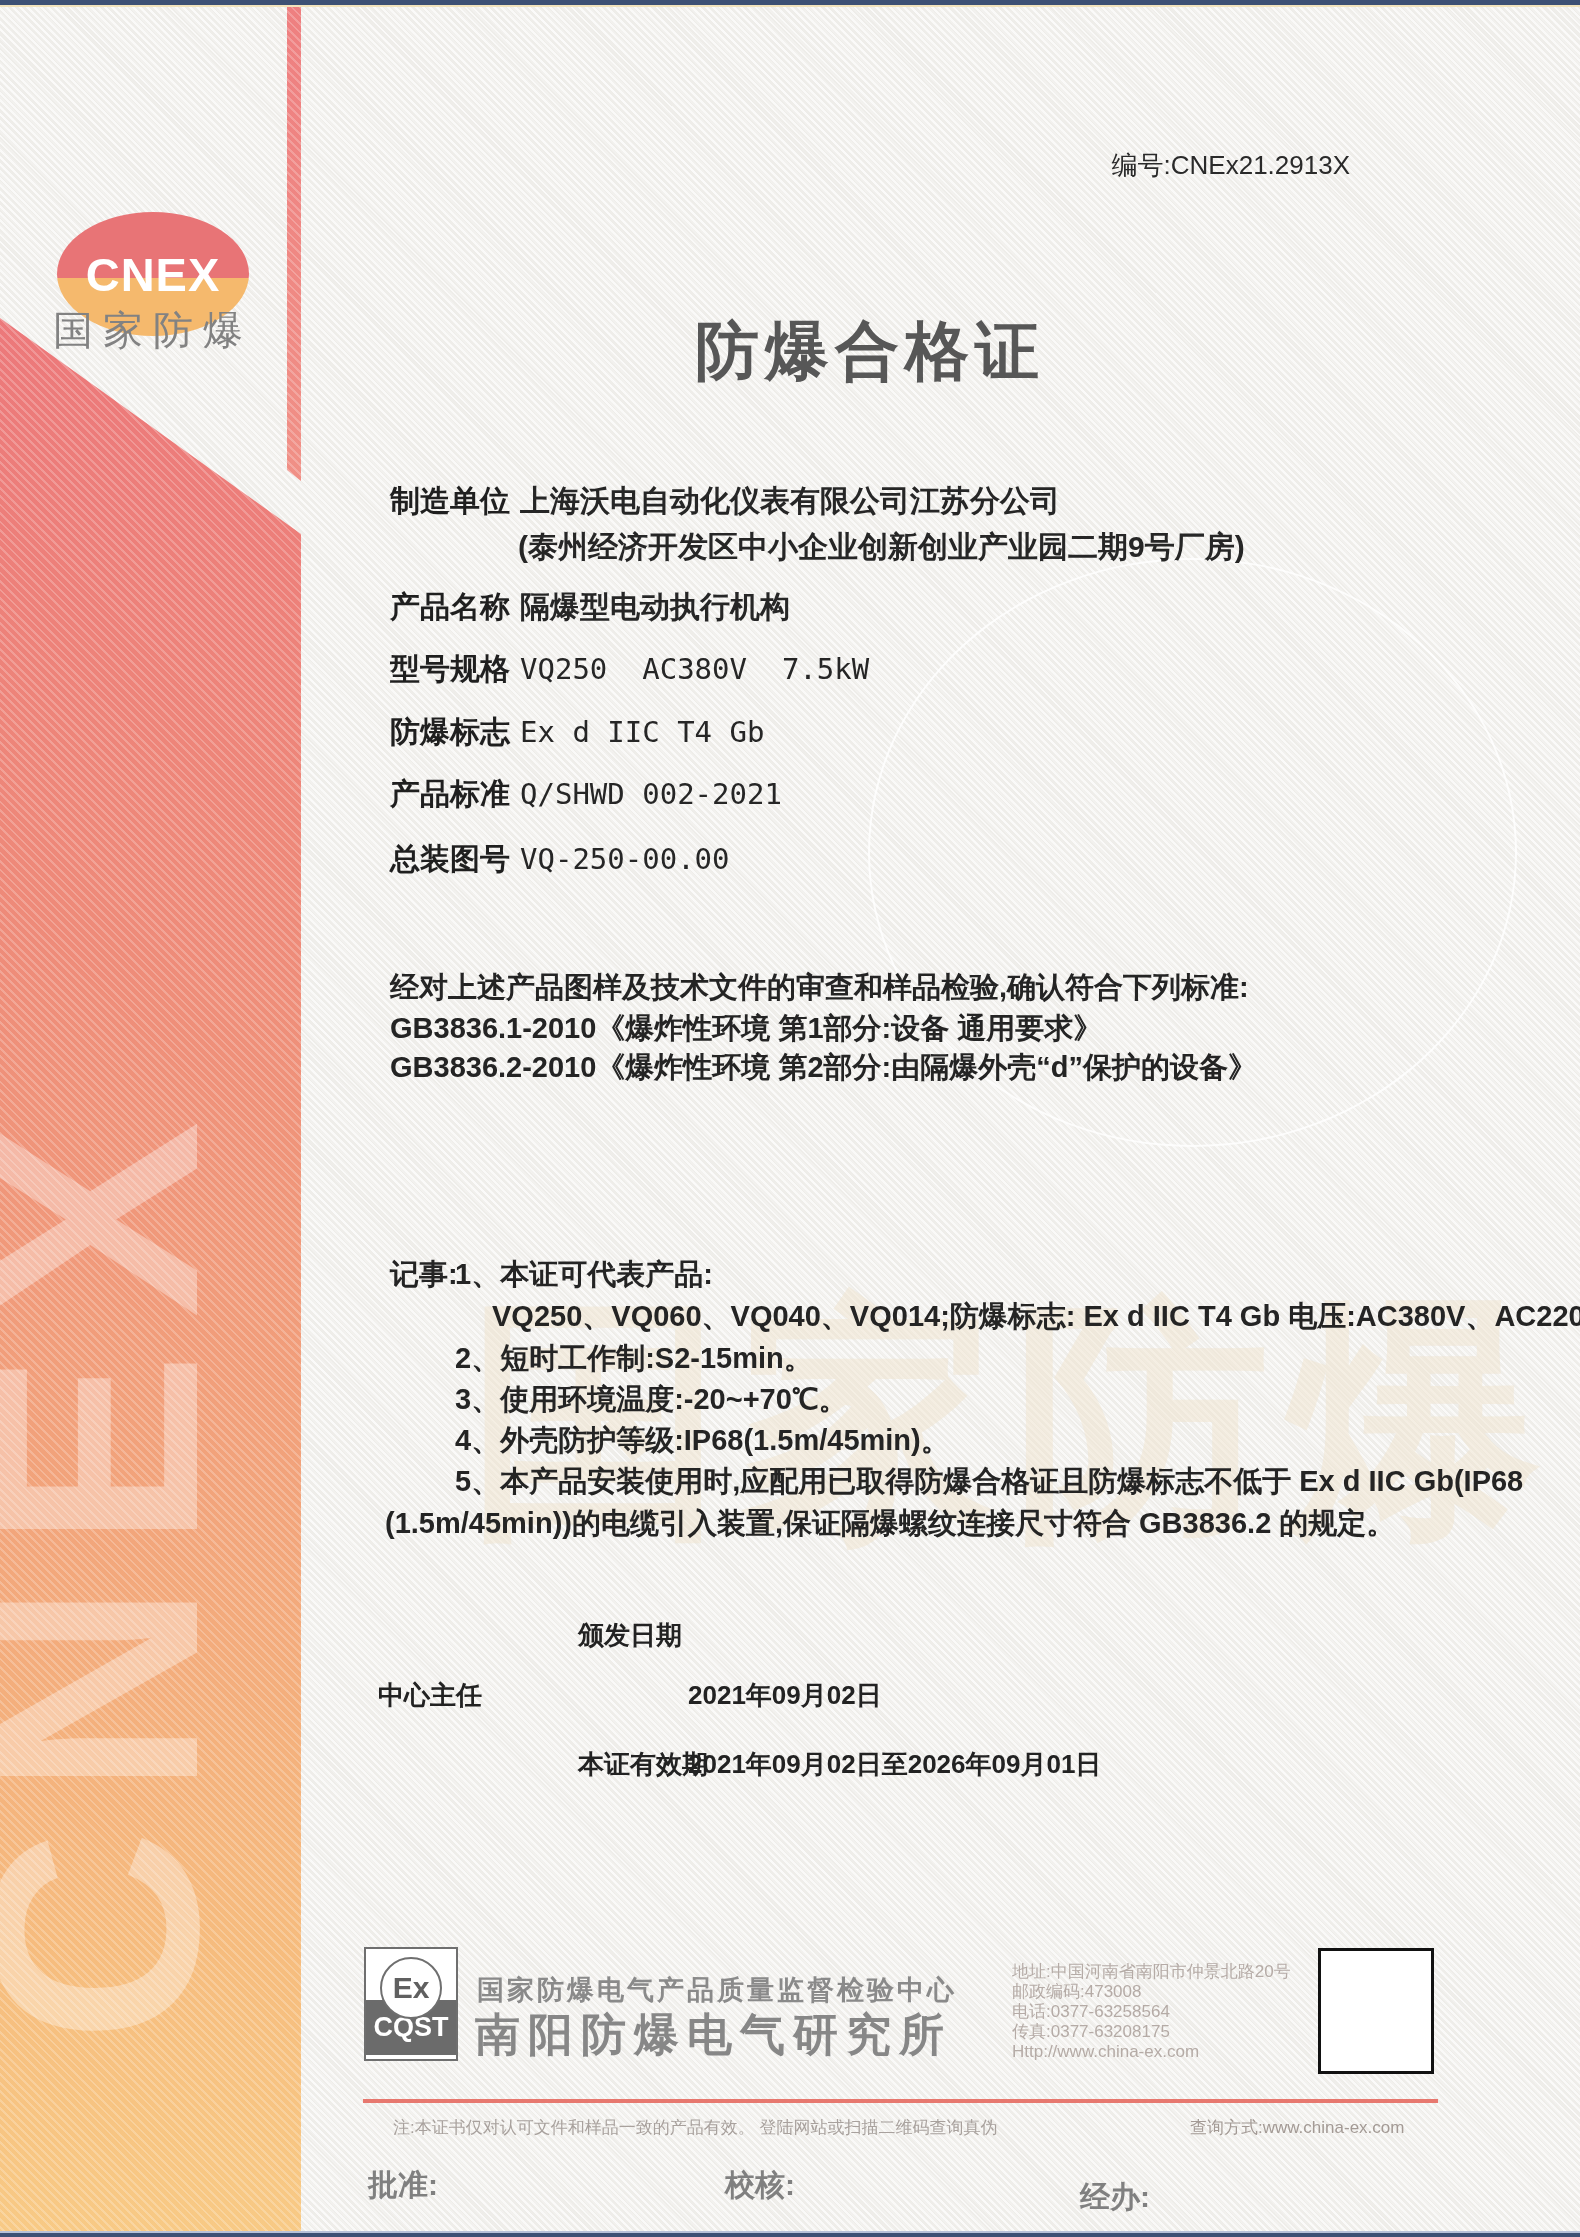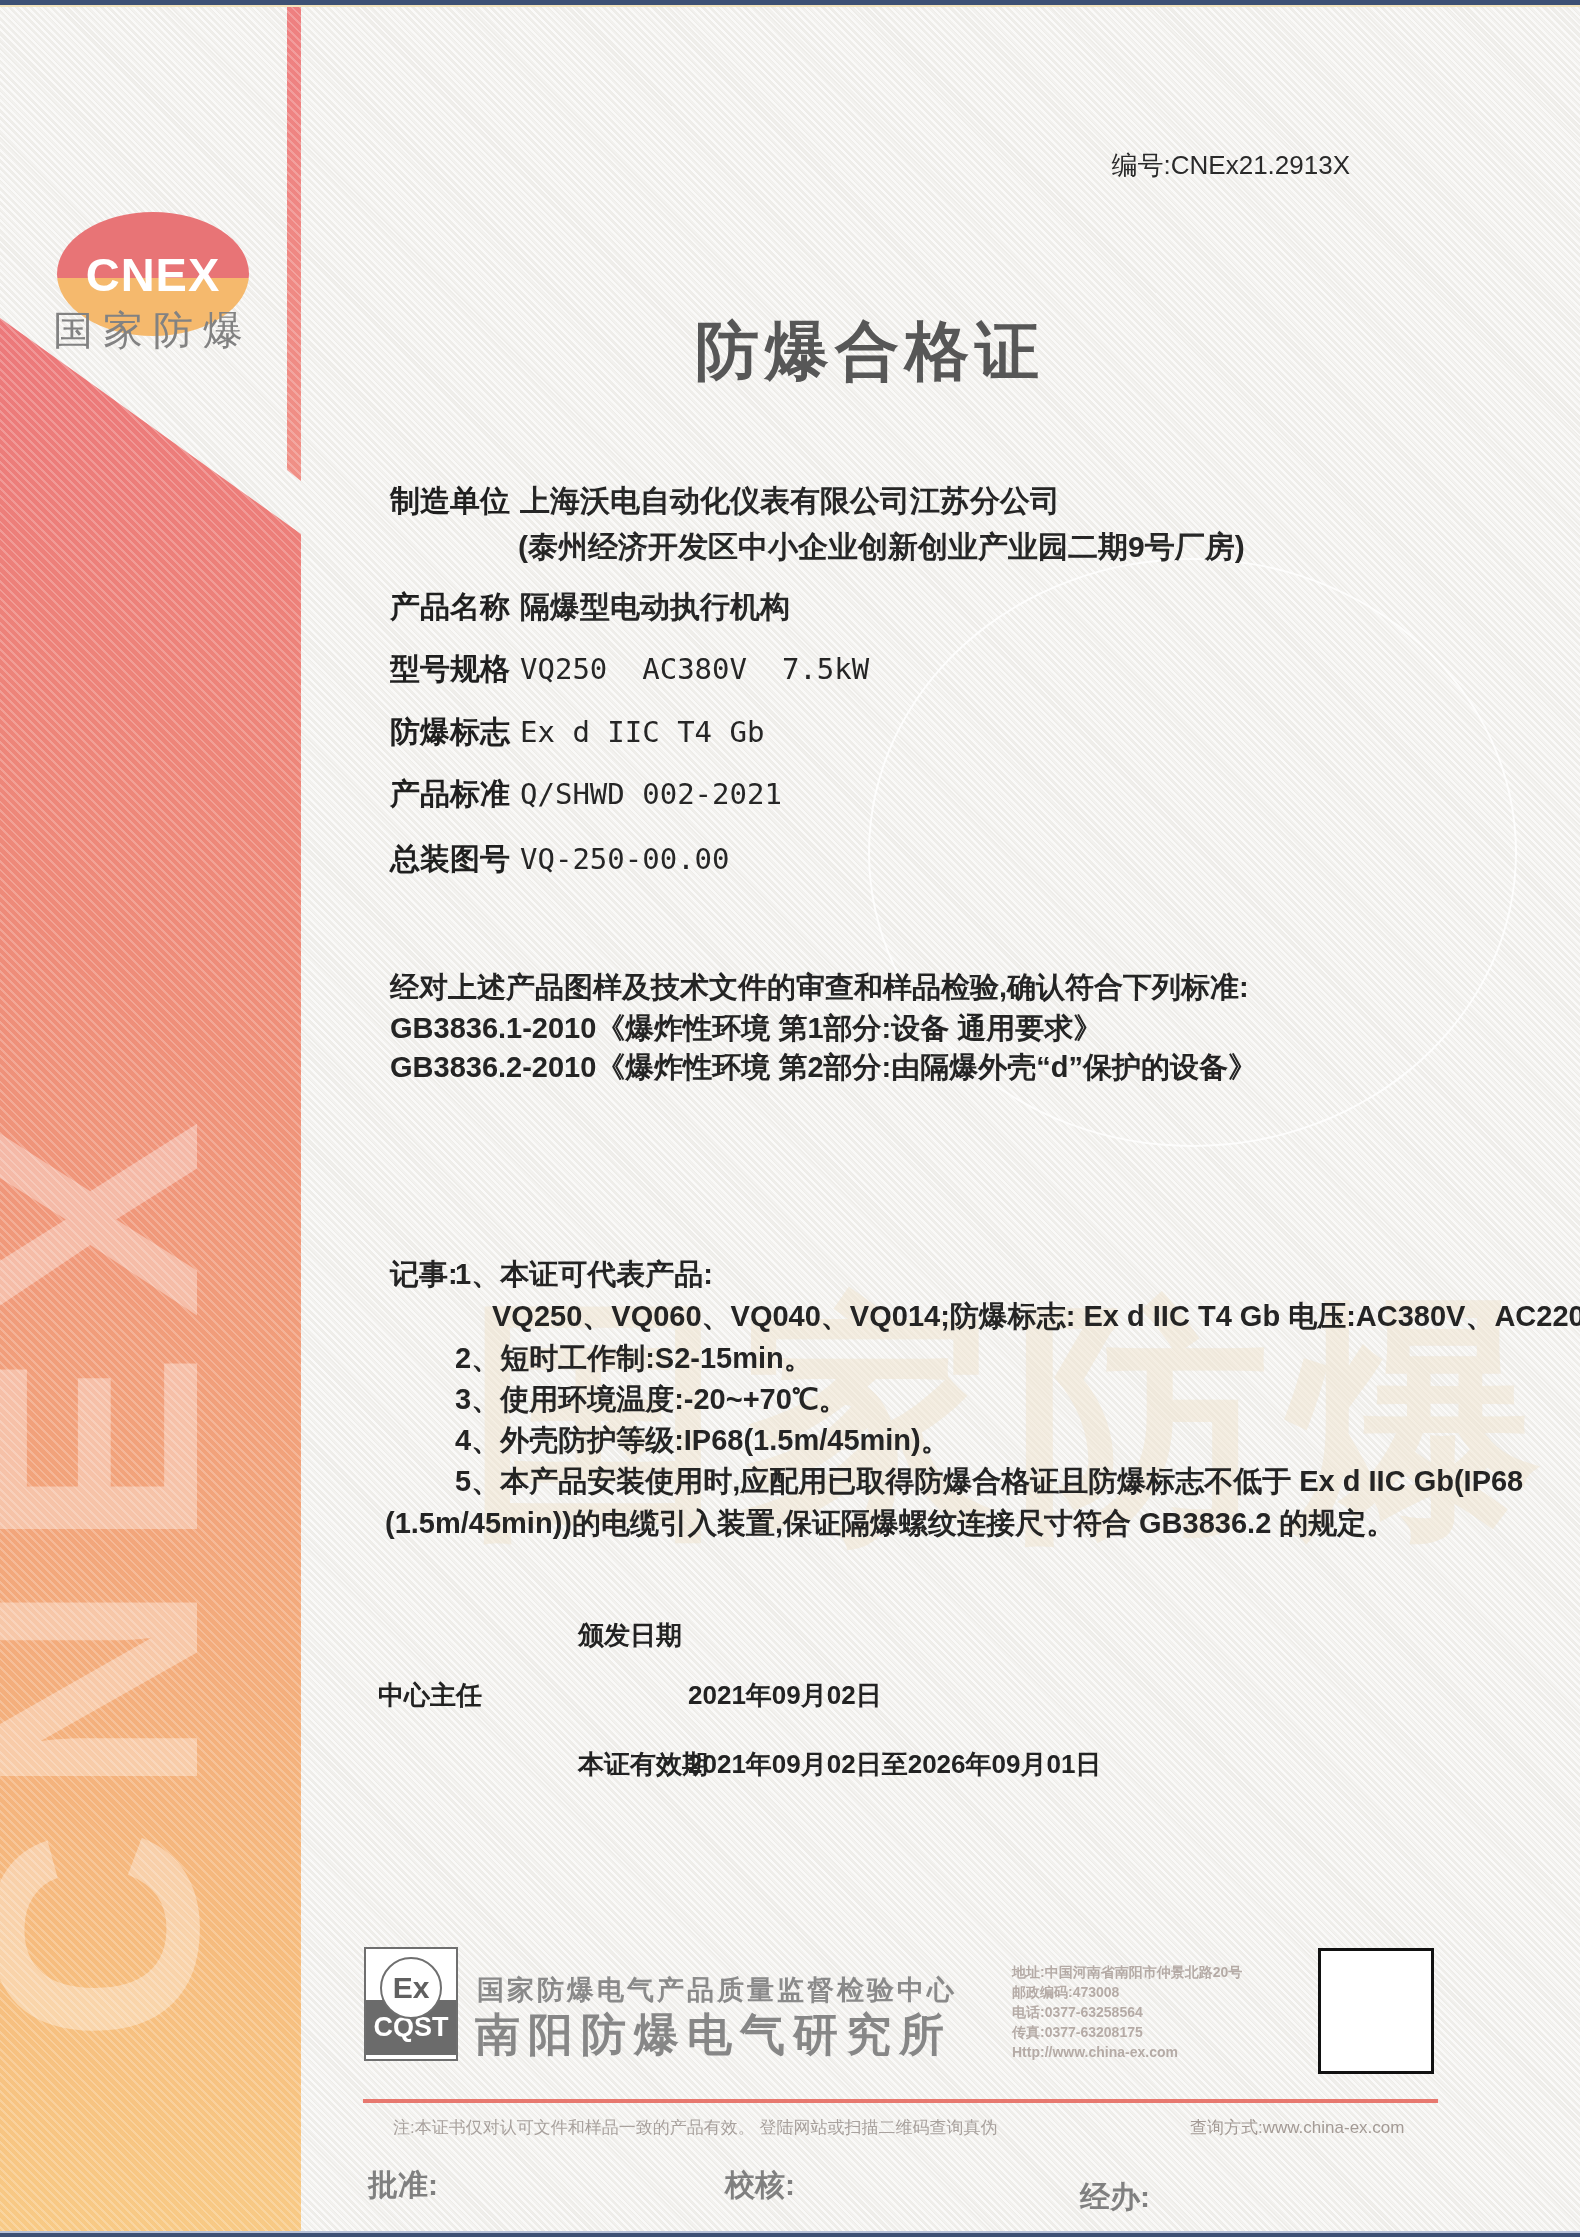--- a/index.html
+++ b/index.html
@@ -72,22 +72,22 @@
   .exbox .gray-band{position:absolute;left:0;bottom:4px;width:100%;height:55px;background:#6b6b6b;
     display:flex;align-items:center;justify-content:center;}
   .exbox .gray-band span{color:#ffffff;font-weight:700;font-size:27px;letter-spacing:0px;}
   .exbox .circle{position:absolute;left:14px;top:8px;width:58px;height:58px;border:2px solid #6f6f6f;
     border-radius:50%;background:#ffffff;display:flex;align-items:center;justify-content:center;z-index:1;}
   .exbox .circle span{color:#606060;font-weight:700;font-size:30px;}
   .center-name{position:absolute;left:477px;top:1972px;z-index:3;font-size:27px;color:#8a8a8a;
     letter-spacing:3px;font-weight:600;white-space:nowrap;}
   .institute-name{position:absolute;left:475px;top:2005px;z-index:3;font-size:45px;color:#878787;
     letter-spacing:8px;font-weight:600;white-space:nowrap;}
-  .contact{position:absolute;left:1012px;top:1962px;z-index:3;font-size:14px;line-height:20px;
-    color:#b5aba6;font-weight:700;white-space:nowrap;}
+  .contact{position:absolute;left:1012px;top:1962px;z-index:3;font-size:17px;line-height:20px;
+    color:#b5aba6;font-weight:400;white-space:nowrap;}
   .qr{position:absolute;left:1318px;top:1948px;width:116px;height:126px;z-index:3;
     background:#ffffff;border:3px solid #111111;box-sizing:border-box;}
   .redline{position:absolute;left:363px;top:2099px;width:1075px;height:4px;background:#e7786f;z-index:3;}
   .footnote{position:absolute;left:363px;top:2116px;z-index:3;font-size:17px;color:#a8a19d;
     font-weight:500;white-space:nowrap;margin-left:30px;}
   .query{position:absolute;left:1190px;top:2116px;z-index:3;font-size:17px;color:#a39a95;
     font-weight:500;white-space:nowrap;}
   .approve-row span{position:absolute;top:2165px;z-index:3;font-size:30px;color:#808080;
     font-weight:600;white-space:nowrap;}
   .ap1{left:368px;} .ap2{left:725px;} .ap3{left:1080px;margin-top:12px;}

